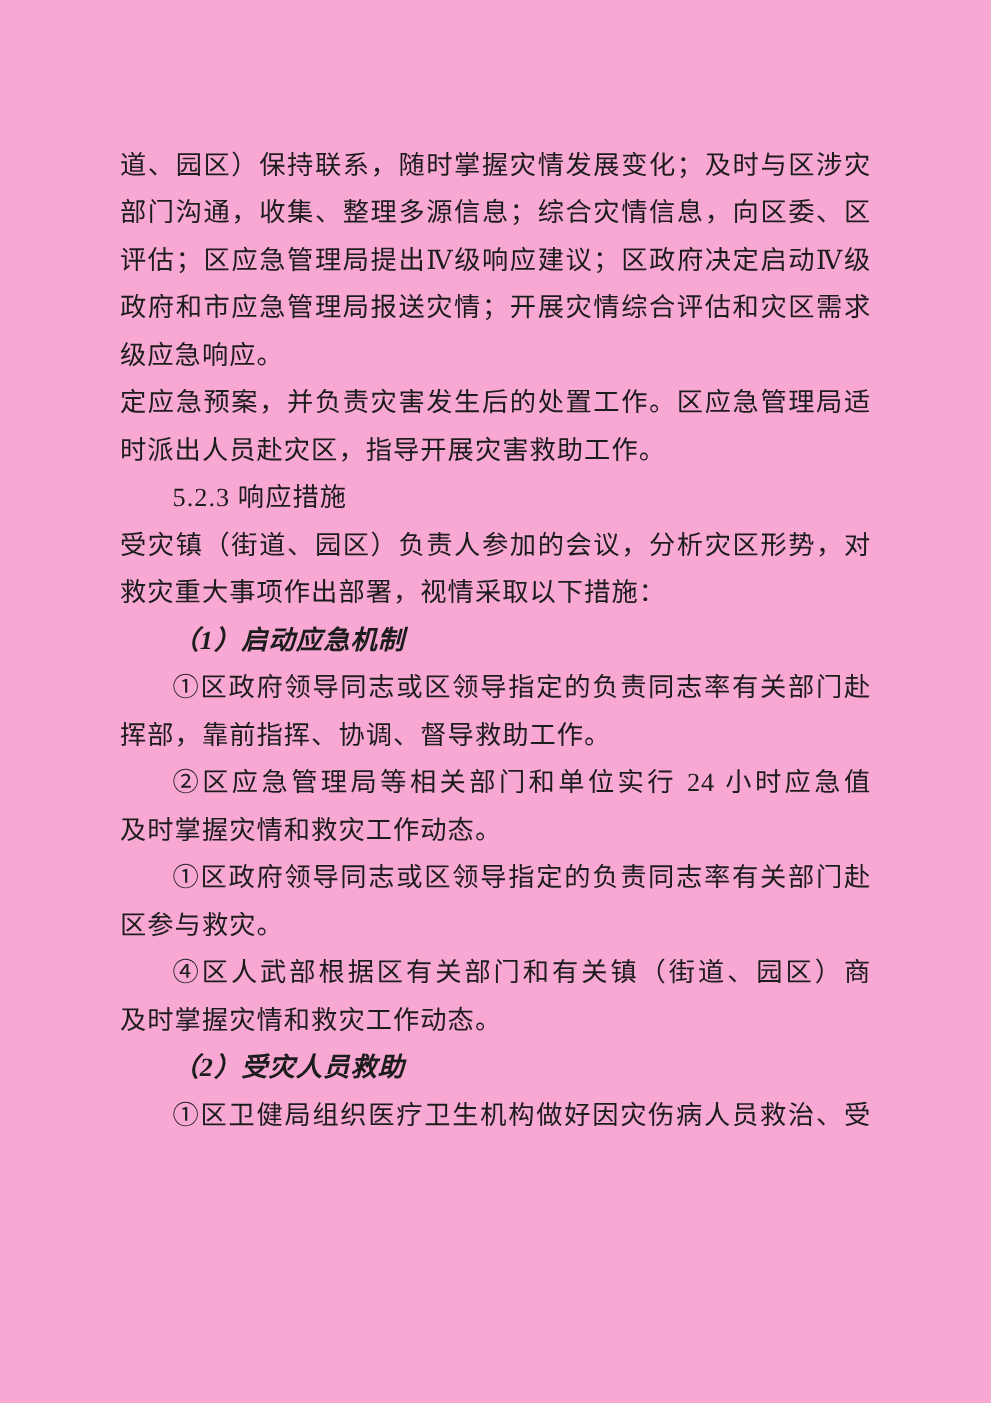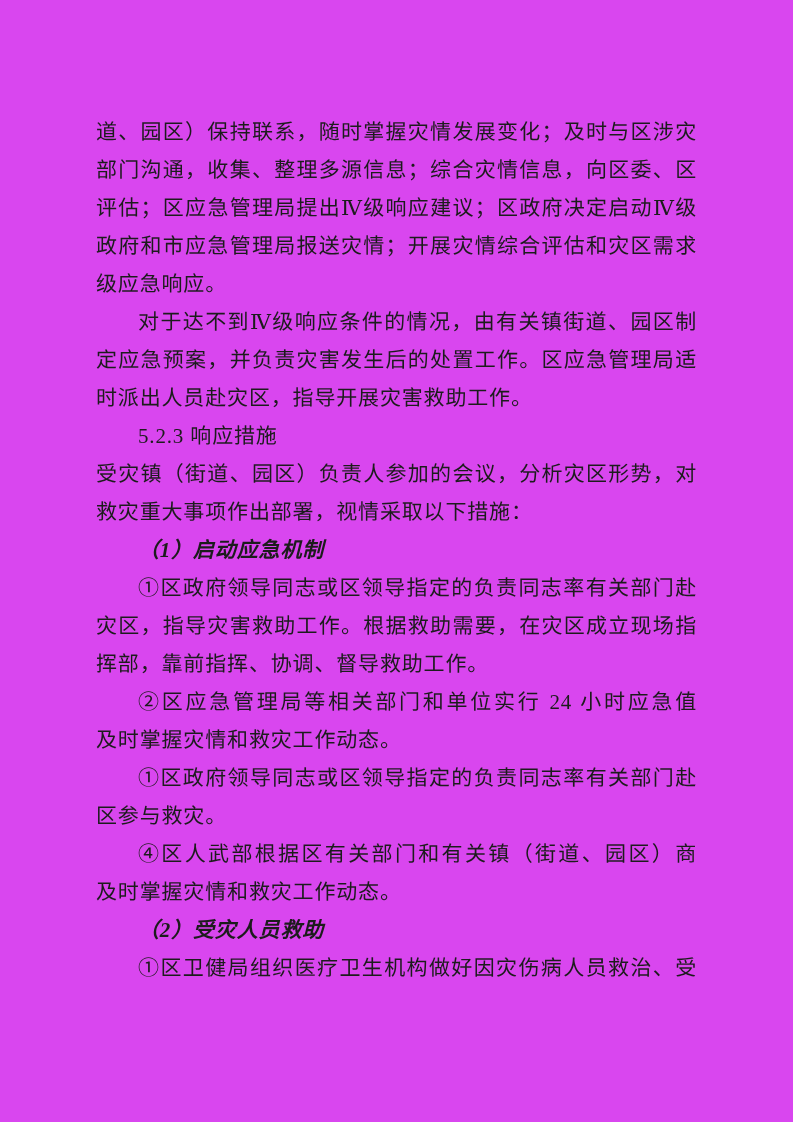--- a/index.html
+++ b/index.html
@@ -10,21 +10,21 @@
     position: relative;
     font-family: "Liberation Serif", "DejaVu Serif", serif;
     color: #1c1c1c;
     overflow: hidden;
   }
   .page {
     position: absolute;
     left: 0; top: 0;
     width: 793px;
     height: 1122px;
-    background: #d946ef;
+    background: #f9a8d4;
     overflow: hidden;
   }
   .text-block {
     position: absolute;
     left: 96px;
     top: 113px;
     width: 601px;
   }
   .line {
     font-size: 21px;
@@ -53,37 +53,35 @@
 <div class="page">
   <main class="text-block">
       <div class="para body">
         <div class="line justify">道、园区）保持联系，随时掌握灾情发展变化；及时与区涉灾</div>
         <div class="line justify">部门沟通，收集、整理多源信息；综合灾情信息，向区委、区</div>
         <div class="line justify">评估；区应急管理局提出Ⅳ级响应建议；区政府决定启动Ⅳ级</div>
         <div class="line justify">政府和市应急管理局报送灾情；开展灾情综合评估和灾区需求</div>
         <div class="line">级应急响应。</div>
       </div>
       <div class="para body">
-        <div class="line indent justify">对于达不到Ⅳ级响应条件的情况，由有关镇街道、园区制</div>
         <div class="line justify">定应急预案，并负责灾害发生后的处置工作。区应急管理局适</div>
         <div class="line">时派出人员赴灾区，指导开展灾害救助工作。</div>
       </div>
       <div class="para heading">
         <div class="line indent">5.2.3 响应措施</div>
       </div>
       <div class="para body">
         <div class="line justify">受灾镇（街道、园区）负责人参加的会议，分析灾区形势，对</div>
         <div class="line">救灾重大事项作出部署，视情采取以下措施：</div>
       </div>
       <div class="para bold-heading">
         <div class="line indent">（1）启动应急机制</div>
       </div>
       <div class="para body">
         <div class="line indent justify">①区政府领导同志或区领导指定的负责同志率有关部门赴</div>
-        <div class="line justify">灾区，指导灾害救助工作。根据救助需要，在灾区成立现场指</div>
         <div class="line">挥部，靠前指挥、协调、督导救助工作。</div>
       </div>
       <div class="para body">
         <div class="line indent justify">②区应急管理局等相关部门和单位实行 24 小时应急值班，</div>
         <div class="line">及时掌握灾情和救灾工作动态。</div>
       </div>
       <div class="para body">
         <div class="line indent justify">①区政府领导同志或区领导指定的负责同志率有关部门赴</div>
         <div class="line">区参与救灾。</div>
       </div>

